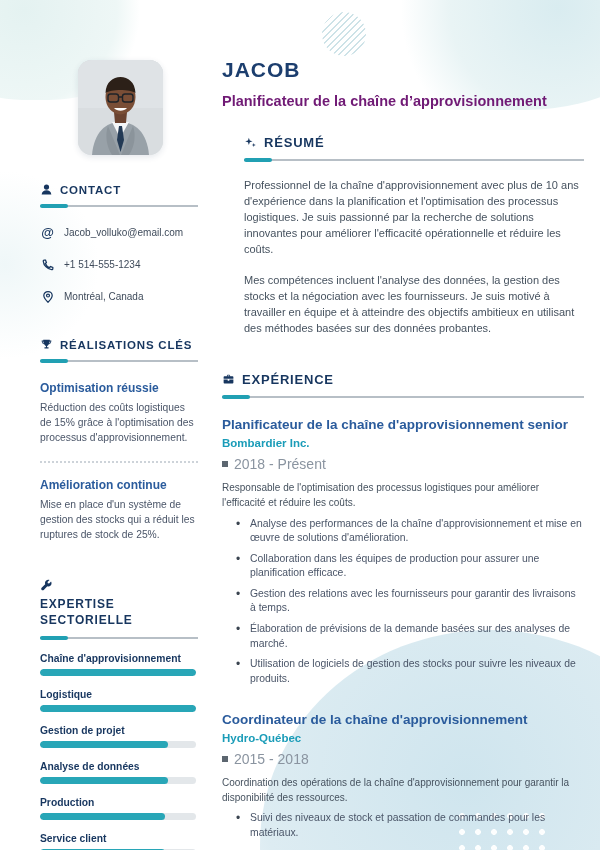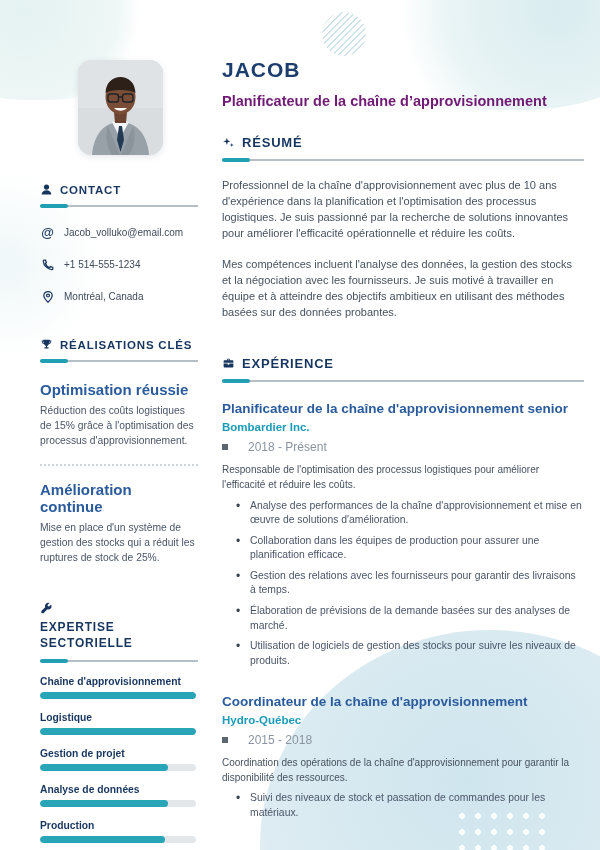--- a/index.html
+++ b/index.html
@@ -43,51 +43,51 @@
 
   
   .contact { margin-top:28px; }
   .c-item { display:flex; align-items:center; gap:9px; margin-top:17px; color:#3f4b5b; font-size:10px; }
   .c-item .cico { width:15px; height:15px; flex:0 0 auto; display:inline-flex; align-items:center; justify-content:center;
     color:#17365f; }
   .at-glyph { font-size:13px; font-weight:bold; color:#17365f; }
 
   
   .achievements { margin-top:34px; }
-  .ach-title { margin-top:18px; color:#2a5b9c; font-weight:bold; font-size:15px; }
+  .ach-title { margin-top:18px; color:#2a5b9c; font-weight:bold; font-size:12px; }
   .ach-text { margin-top:6px; color:#4a5568; font-size:10.3px; line-height:1.44; }
   .dotted-div { margin-top:16px; border-top:2px dotted #cdd3d9; }
   .ach-title.second { margin-top:15px; }
 
   
   .expertise { margin-top:36px; }
   .exp-head { color:#17365f; font-weight:bold; font-size:12px; letter-spacing:.8px; line-height:1.35; }
   .exp-head .ico { display:block; width:13px; height:13px; margin-bottom:4px; }
   .skill { margin-top:13px; }
   .skill-label { color:#17365f; font-weight:bold; font-size:10.3px; }
   .skill-track { margin-top:5px; width:156px; height:7px; border-radius:4px; background:#e3e7ea; overflow:hidden; }
   .skill-fill { height:100%; border-radius:4px; background:#28a6b7; }
 
   
   .first-name { color:#1c3e6e; font-size:21px; font-weight:600; letter-spacing:1px; }
   .last-name  { color:#17365f; font-size:28px; font-weight:800; letter-spacing:1px; margin-top:2px; }
   .job-title  { color:#701a75; font-size:14.5px; font-weight:bold; margin-top:11px; }
 
   
-  .summary { margin-top:26px; }
+  .summary { margin-top:26px;margin-left:22px; }
   .summary .sec-head, .experience .sec-head { font-size:13px; }
   .para { margin-top:15px; color:#46525f; font-size:11px; line-height:1.46; }
 
   
   .experience { margin-top:36px; }
   .job { margin-top:18px; }
   .job + .job { margin-top:26px; }
   .job-name { color:#2a5b9c; font-weight:bold; font-size:13.5px; }
   .job-company { color:#1a9cb8; font-weight:bold; font-size:11.5px; margin-top:5px; }
-  .job-period { display:flex; align-items:center; gap:20px; margin-top:7px; color:#8a94a0; font-size:12px; }
+  .job-period { display:flex; align-items:center; gap:6px; margin-top:7px; color:#8a94a0; font-size:14px; }
   .cal-sq { width:6px; height:6px; background:#5c6670; display:inline-block; }
   .job-desc { margin-top:9px; color:#46525f; font-size:10px; line-height:1.46; }
   ul.bullets { margin-top:6px; list-style:none; }
   ul.bullets li { position:relative; padding-left:16px; margin-top:6px; color:#4a5568; font-size:10.4px; line-height:1.4;
     margin-left:12px; }
   ul.bullets li::before { content:"•"; position:absolute; left:2px; top:-1px; color:#3a4450; font-size:12px; }
 </style>
 </head>
 <body>
 

